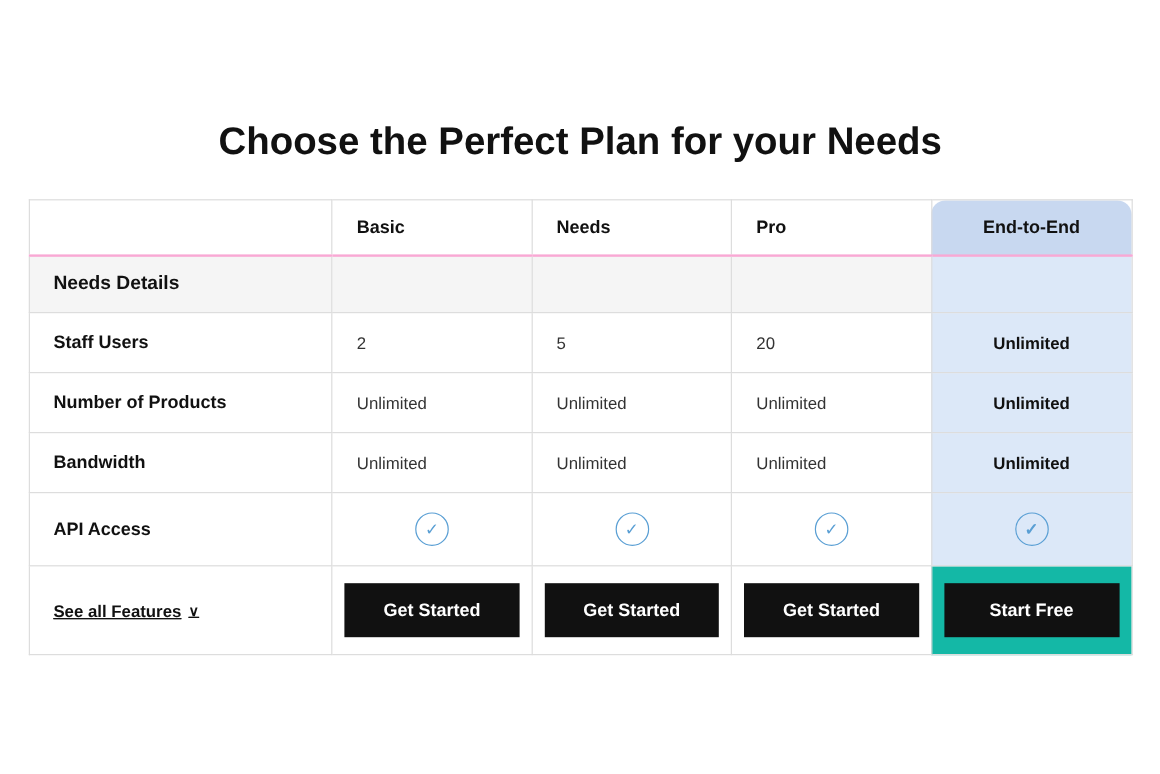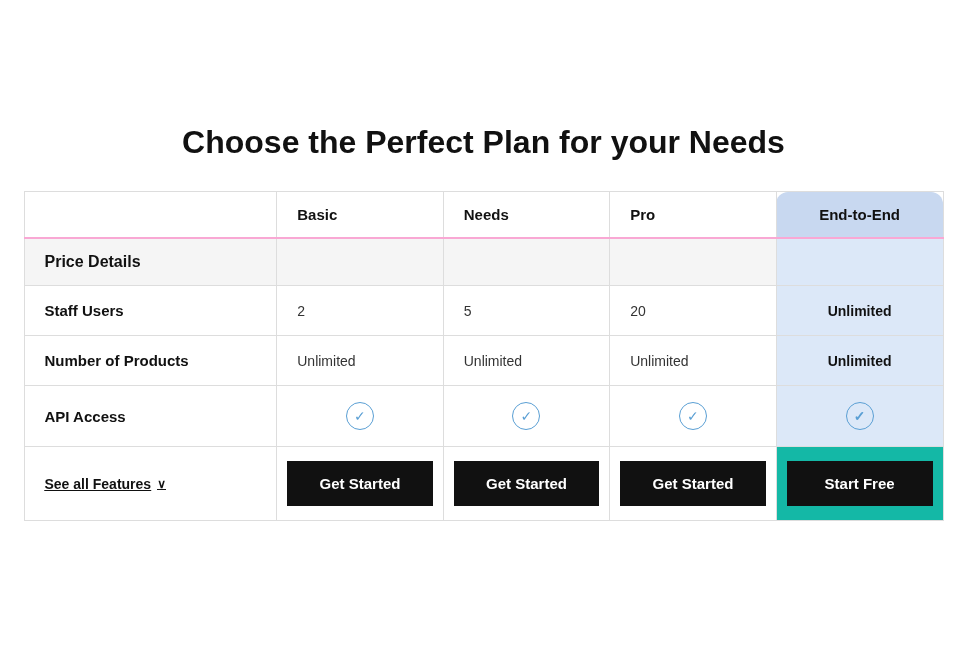--- a/index.html
+++ b/index.html
@@ -181,21 +181,21 @@
         <th class="col-feature"></th>
         <th class="col-basic">Basic</th>
         <th class="col-plus">Needs</th>
         <th class="col-pro">Pro</th>
         <th class="col-e2e e2e-header-cell">End-to-End</th>
       </tr>
     </thead>
     <tbody>
 
       <tr class="plan-details-row">
-        <td class="col-feature">Price Details</td>
+        <td class="col-feature">Needs Details</td>
         <td class="col-basic"></td>
         <td class="col-plus"></td>
         <td class="col-pro"></td>
         <td class="col-e2e"></td>
       </tr>
 
 
       <tr class="data-row">
         <td class="col-feature">Staff Users</td>
         <td class="col-basic">2</td>
@@ -205,20 +205,27 @@
       </tr>
 
       <tr class="data-row">
         <td class="col-feature">Number of Products</td>
         <td class="col-basic">Unlimited</td>
         <td class="col-plus">Unlimited</td>
         <td class="col-pro">Unlimited</td>
         <td class="col-e2e">Unlimited</td>
       </tr>
 
+      <tr class="data-row">
+        <td class="col-feature">Bandwidth</td>
+        <td class="col-basic">Unlimited</td>
+        <td class="col-plus">Unlimited</td>
+        <td class="col-pro">Unlimited</td>
+        <td class="col-e2e">Unlimited</td>
+      </tr>
 
       <tr class="data-row">
         <td class="col-feature">API Access</td>
         <td class="col-basic check-cell">
           <span class="check-circle">✓</span>
         </td>
         <td class="col-plus check-cell">
           <span class="check-circle">✓</span>
         </td>
         <td class="col-pro check-cell">

